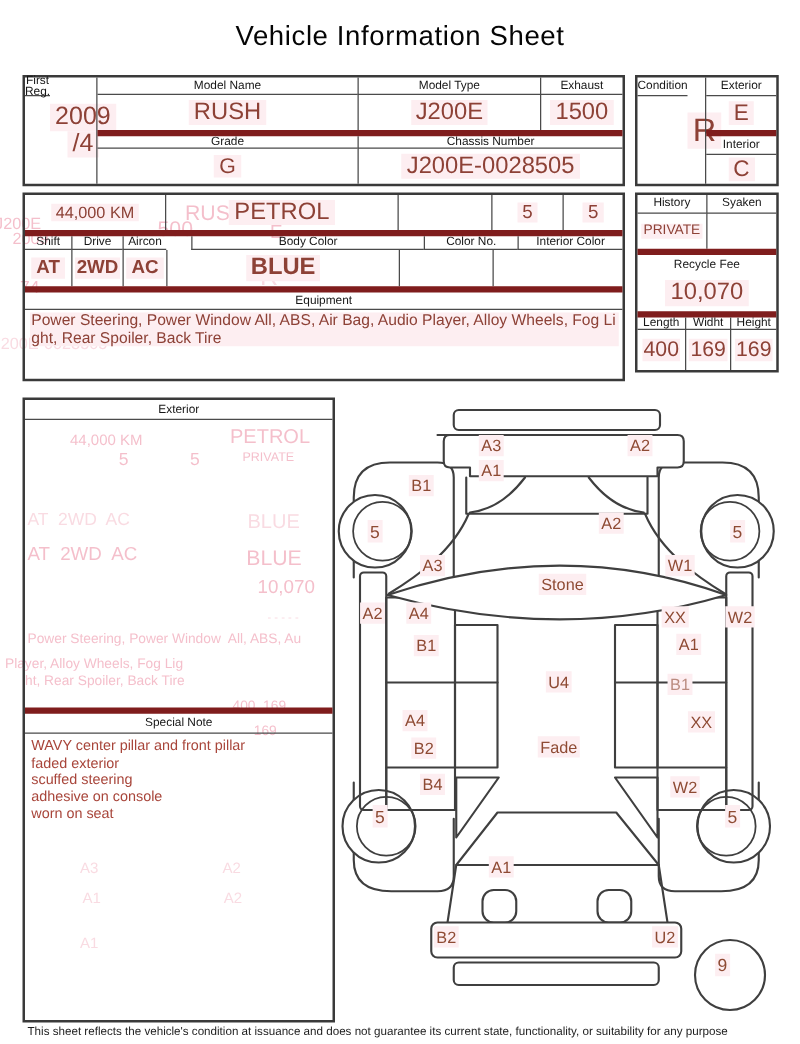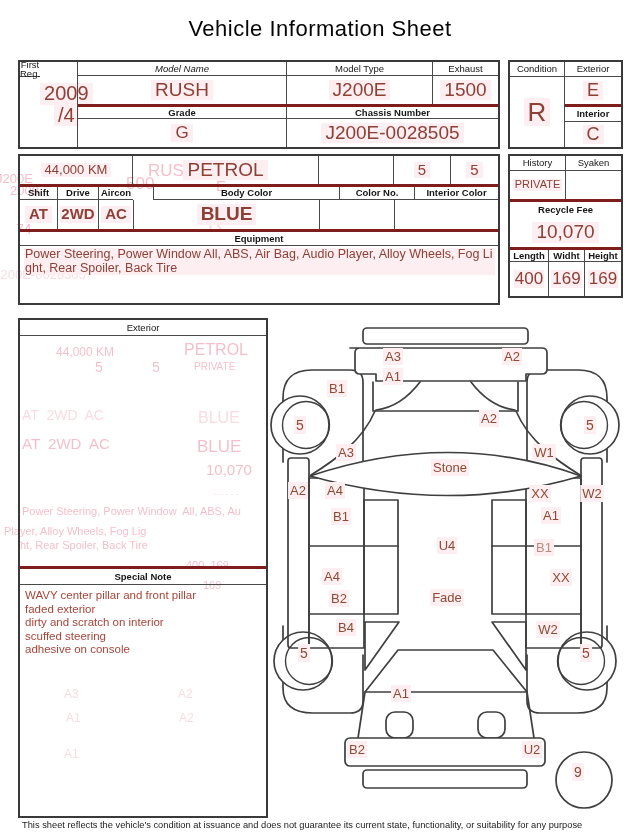--- a/index.html
+++ b/index.html
@@ -5,21 +5,21 @@
   html,body{margin:0;padding:0;background:#fff;}
   #page{position:relative;width:640px;height:835px;background:#ffffff;overflow:hidden;
         font-family:"Liberation Sans","DejaVu Sans",sans-serif;}
   .abs{position:absolute;}
   .title{top:16px;left:0;width:640px;text-align:center;font-size:22px;font-weight:500;
          color:#050505;letter-spacing:.5px;z-index:2;}
   
   .box{position:absolute;border:2px solid #3a3a3a;box-sizing:border-box;z-index:2;background:transparent;}
   .row{display:flex;box-sizing:border-box;}
   .cell{box-sizing:border-box;position:relative;}
-  .bl{border-left:1px solid #4a4a4a;} .bb{border-bottom:1px solid #4a4a4a;} .bt{border-top:3px solid #7f1d1d;font-weight:bold;}
+  .bl{border-left:1px solid #4a4a4a;} .bb{border-bottom:1px solid #4a4a4a;} .bt{border-top:5px solid #7f1d1d;}
   .hdr{font-size:9.5px;color:#161616;text-align:center;line-height:1.0;
        display:flex;align-items:center;justify-content:center;}
   .vcell{display:flex;align-items:center;justify-content:center;}
   .val{color:#8d4136;}
   .hl{background:#fdeef1;padding:0 4px;display:inline-block;line-height:1.08;}
   
   .ghost{position:absolute;color:#f2b0bf;opacity:.8;white-space:pre;z-index:1;line-height:1;}
   .g-light{opacity:.45;}
   
   .note-line{font-size:11.5px;line-height:13.5px;color:#a8453a;}
@@ -69,21 +69,21 @@
   <div class="box row" style="left:18px;top:60px;width:482px;height:89px;">
     <div class="cell" style="width:57px;display:flex;flex-direction:row;">
       <div class="hdr bb" style="height:14px;">First Reg.</div>
       <div class="vcell val" style="flex:1;flex-direction:column;font-size:20px;line-height:1.0;">
         <span class="hl">2009</span>
         <span class="hl">/4</span>
       </div>
     </div>
     <div class="cell bl" style="flex:1;display:flex;flex-direction:column;">
       <div class="row" style="height:14px;">
-        <div class="hdr bb" style="width:208px;font-style:italic;">Model Name</div>
+        <div class="hdr bb" style="width:208px;">Model Name</div>
         <div class="hdr bb bl" style="width:145px;">Model Type</div>
         <div class="hdr bb bl" style="flex:1;">Exhaust</div>
       </div>
       <div class="row" style="height:28px;">
         <div class="vcell" style="width:208px;">
             <span class="val hl" style="font-size:19px;">RUSH</span>
           </div>
         <div class="vcell bl" style="width:145px;">
             <span class="val hl" style="font-size:19px;">J200E</span>
           </div>
@@ -100,21 +100,21 @@
             <span class="val hl" style="font-size:17px;">G</span>
           </div>
         <div class="vcell bl" style="flex:1;">
             <span class="val hl" style="font-size:19px;">J200E-0028505</span>
           </div>
       </div>
     </div>
   </div>
 
   <div class="box row" style="left:508px;top:60px;width:115px;height:89px;">
-    <div class="cell" style="width:54px;display:flex;flex-direction:column;">
+    <div class="cell" style="width:54px;display:flex;flex-direction:row;">
       <div class="hdr bb" style="height:14px;">Condition</div>
       <div class="vcell" style="flex:1;">
           <span class="val hl" style="font-size:26px;">R</span>
         </div>
     </div>
     <div class="cell bl" style="flex:1;display:flex;flex-direction:column;">
       <div class="hdr bb" style="height:14px;">Exterior</div>
       <div class="vcell" style="height:27px;">
           <span class="val hl" style="font-size:18px;">E</span>
         </div>
@@ -210,23 +210,23 @@
     </div>
   </div>
 
   <div class="box" style="left:18px;top:318px;width:250px;height:500px;">
     <div class="hdr bb" style="height:15px;">Exterior</div>
     <div style="height:230px;"></div>
     <div class="hdr bt bb" style="height:15px;">Special Note</div>
     <div style="padding:4px 4px 0 5px;">
       <div class="note-line">WAVY center pillar and front pillar</div>
       <div class="note-line">faded exterior</div>
-      <div class="note-line">dirty and scratch on interior</div>
       <div class="note-line">scuffed steering</div>
       <div class="note-line">adhesive on console</div>
+      <div class="note-line">worn on seat</div>
     </div>
   </div>
 
   <svg class="diagram" width="640" height="835" viewBox="0 0 640 835">
     <g stroke="#3f3f3f" stroke-width="1.7" fill="none" stroke-linejoin="round" stroke-linecap="round">
 
       <path d="M283,462 L283,398 Q283,370 312,370 L350,370 Q363,370 363,382 L363,474"></path>
       <path d="M607,462 L607,398 Q607,370 578,370 L540,370 Q527,370 527,382 L527,474"></path>
 
       <path d="M283,626 L283,688 Q283,713 313,713 L350,713 Q363,713 363,701 L363,655"></path>

